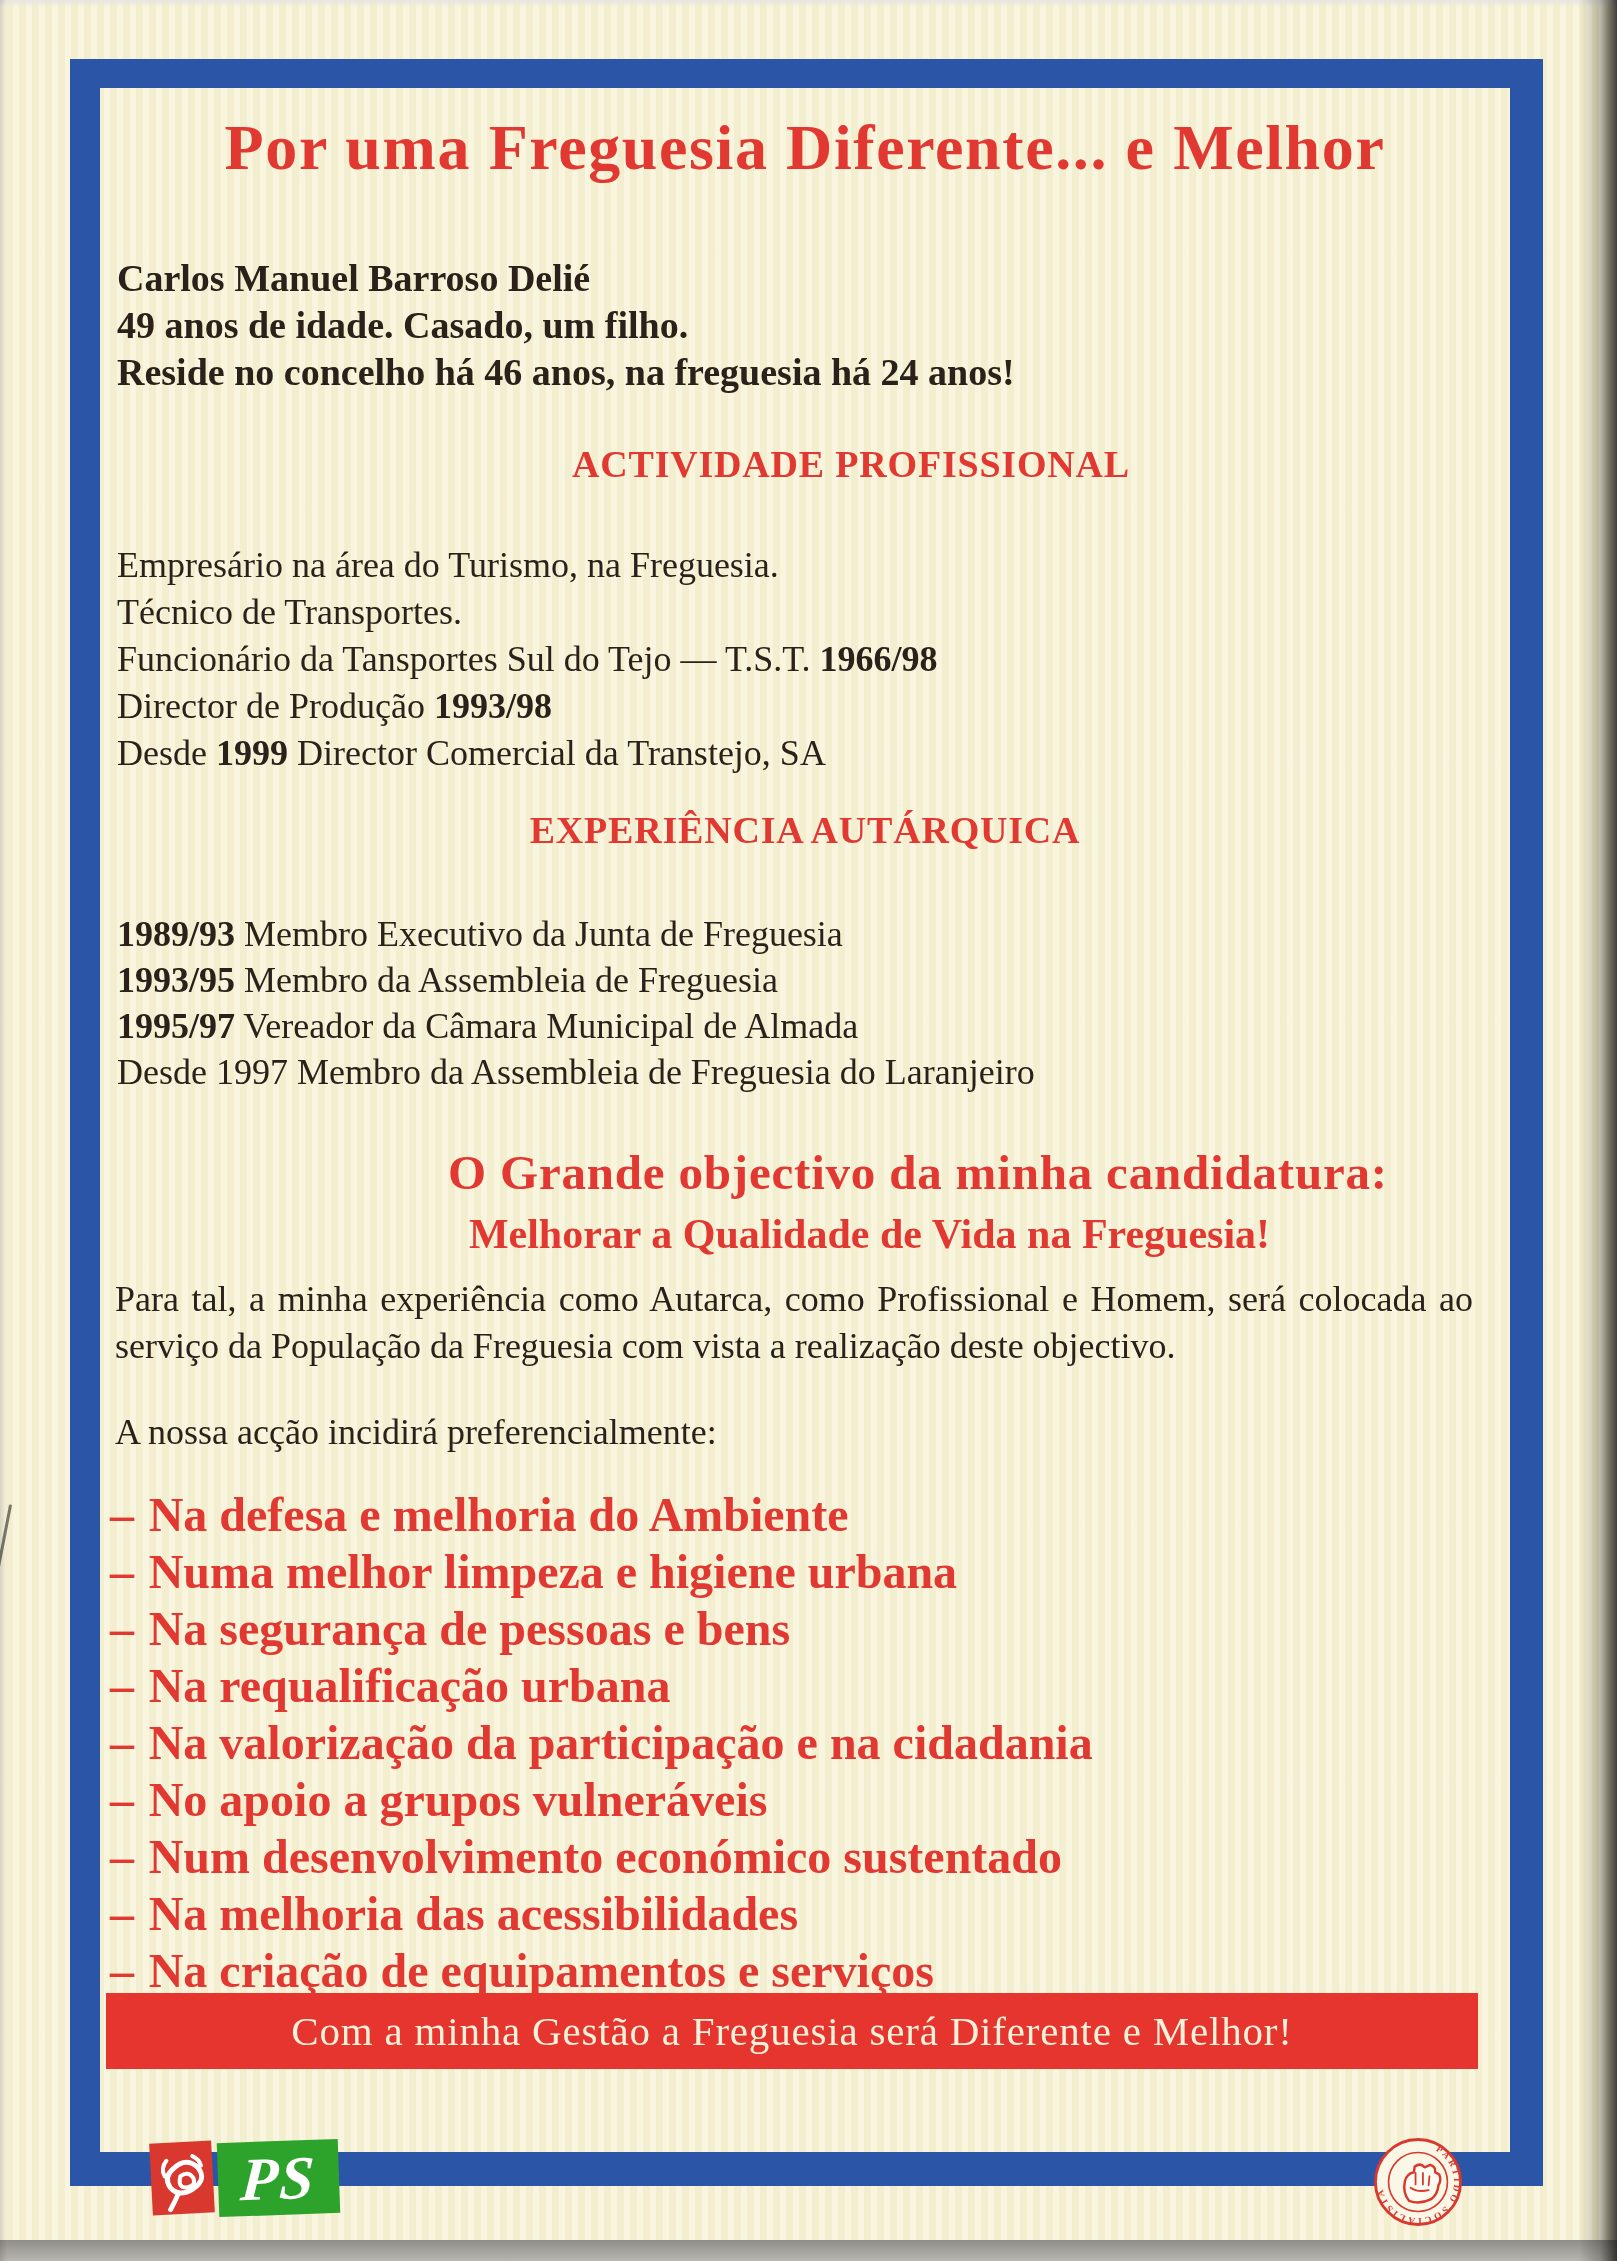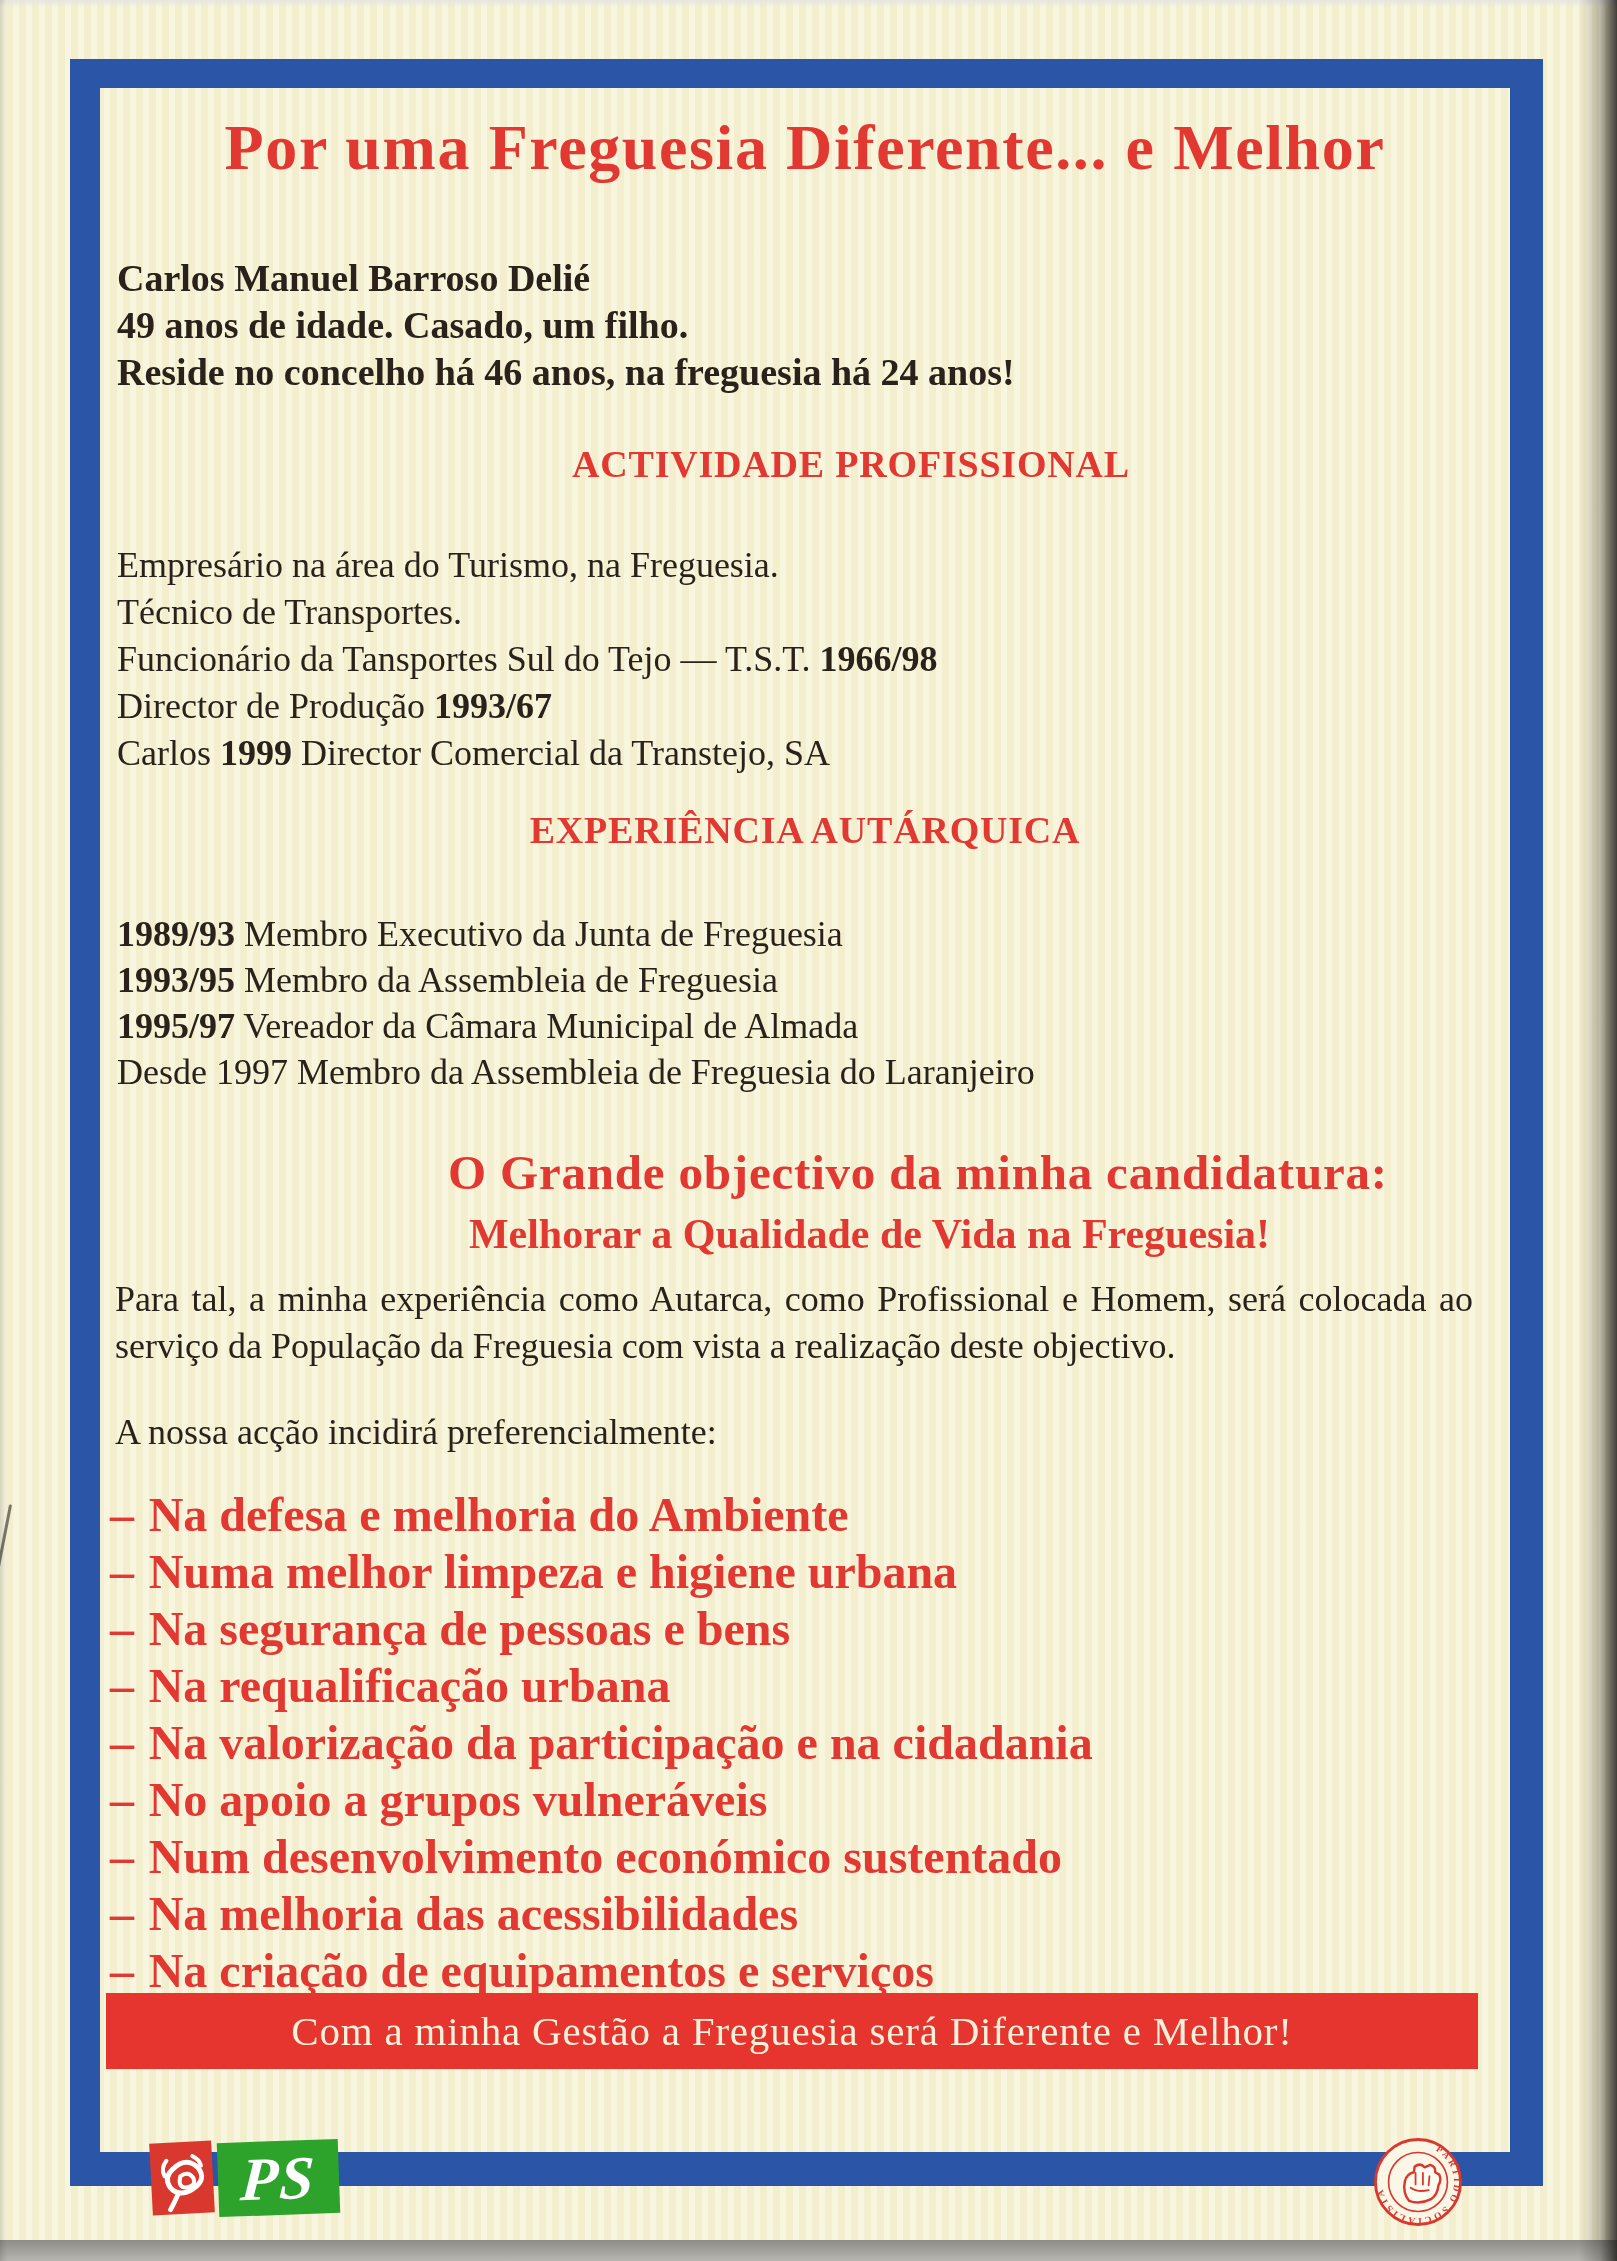--- a/index.html
+++ b/index.html
@@ -108,22 +108,22 @@
     <div>Carlos Manuel Barroso Delié</div>
     <div>49 anos de idade. Casado, um filho.</div>
     <div>Reside no concelho há 46 anos, na freguesia há 24 anos!</div>
   </div>
 
   <h2 id="h-prof" class="sec-heading">ACTIVIDADE PROFISSIONAL</h2>
   <div id="prof-lines" class="lines">
       <div><span>Empresário na área do Turismo, na Freguesia.</span></div>
       <div><span>Técnico de Transportes.</span></div>
       <div><span>Funcionário da Tansportes Sul do Tejo — T.S.T. </span><span class="b">1966/98</span></div>
-      <div><span>Director de Produção </span><span class="b">1993/67</span></div>
-      <div><span>Carlos </span><span class="b">1999</span><span> Director Comercial da Transtejo, SA</span></div>
+      <div><span>Director de Produção </span><span class="b">1993/98</span></div>
+      <div><span>Desde </span><span class="b">1999</span><span> Director Comercial da Transtejo, SA</span></div>
     </div>
 
   <h2 id="h-aut" class="sec-heading">EXPERIÊNCIA AUTÁRQUICA</h2>
   <div id="aut-lines" class="lines">
       <div><span class="b">1989/93</span><span> Membro Executivo da Junta de Freguesia</span></div>
       <div><span class="b">1993/95</span><span> Membro da Assembleia de Freguesia</span></div>
       <div><span class="b">1995/97</span><span> Vereador da Câmara Municipal de Almada</span></div>
       <div><span>Desde 1997 Membro da Assembleia de Freguesia do Laranjeiro</span></div>
     </div>
 

